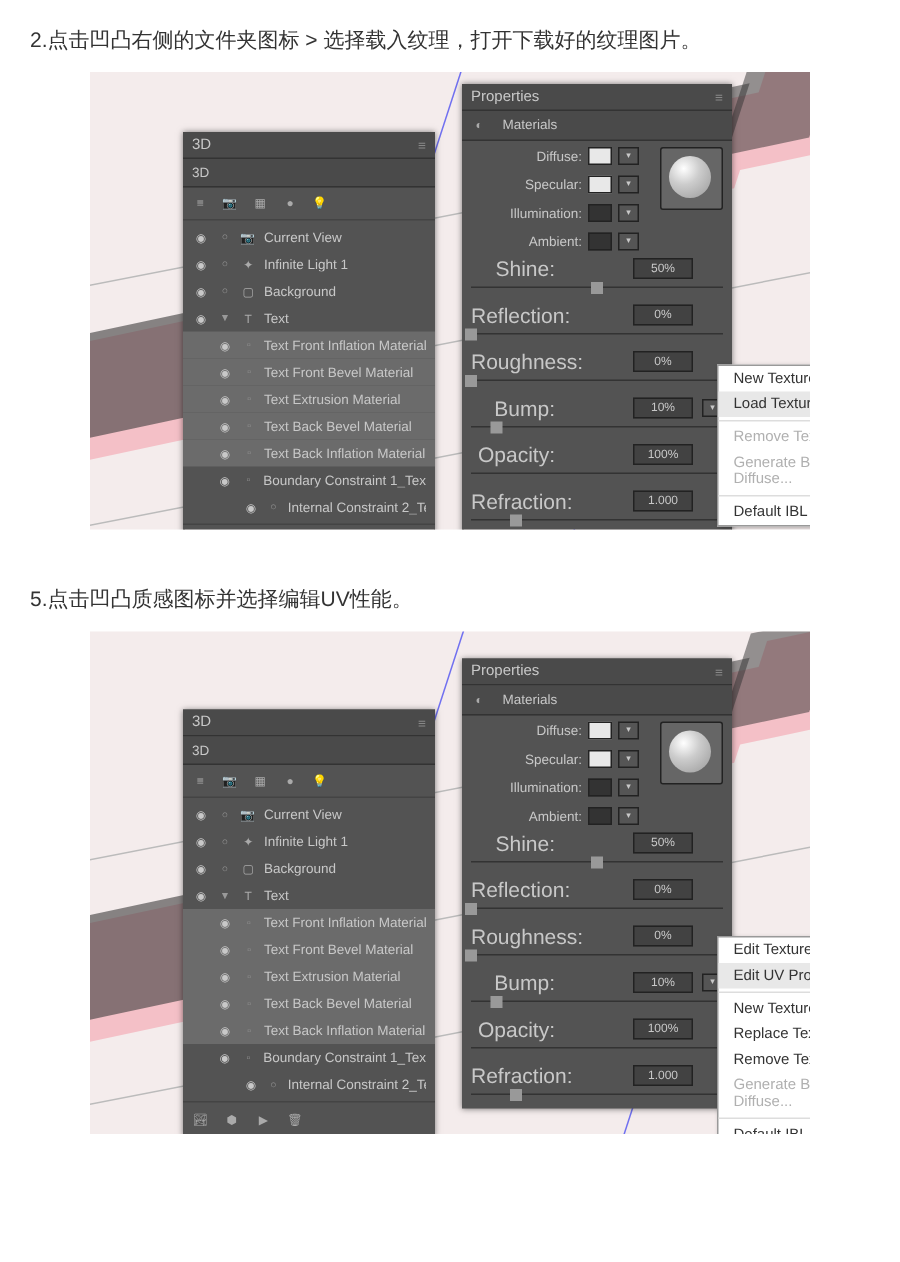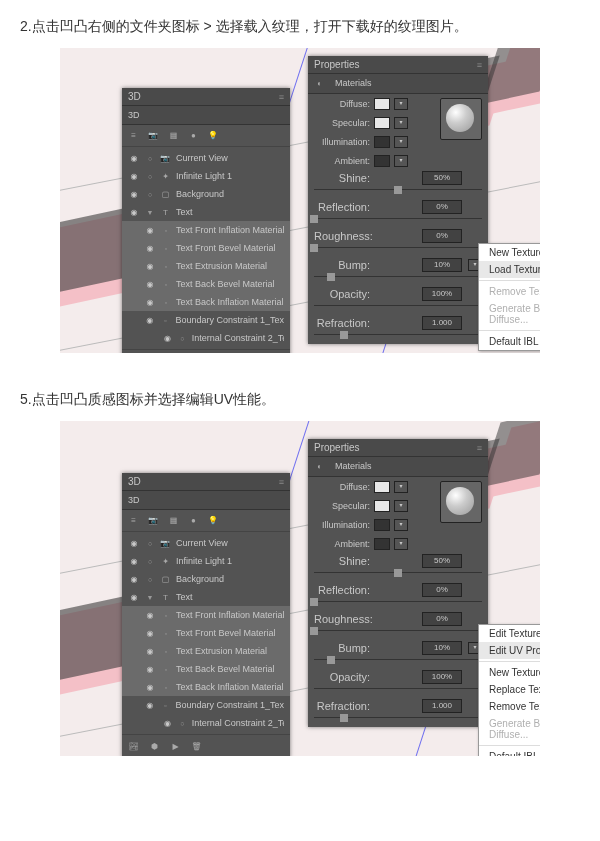--- a/index.html
+++ b/index.html
@@ -14,29 +14,29 @@
 .p-head{background:#4a4a4a;display:flex;align-items:center;justify-content:space-between;padding:3px 6px;font-size:10px;border-bottom:1px solid #333}
 .tabs{background:#4a4a4a;padding:4px 6px;display:flex;gap:10px;border-bottom:1px solid #333;font-size:9px}
 .iconrow{padding:5px 6px;display:flex;gap:9px;align-items:center;border-bottom:1px solid #444}
 .ic{width:11px;height:11px;color:#aaa;display:inline-flex;align-items:center;justify-content:center;font-size:8px}
 .tree{padding:2px 0}
 .tr{display:flex;align-items:center;gap:5px;padding:2px 6px;height:14px}
 .tr.sel{background:#6b6b6b}
 .eye{width:12px;height:12px;display:flex;align-items:center;justify-content:center;font-size:8px}
 .tr .dot{width:10px;height:10px;display:flex;align-items:center;justify-content:center;font-size:7px;color:#999}
 .tr .lbl{font-size:9px;white-space:nowrap;overflow:hidden}
-.prow{display:flex;align-items:center;gap:4px;padding:2px 6px;height:15px}
+.prow{display:flex;align-items:center;gap:4px;padding:2px 24px;height:15px}
 .prow .pl{width:56px;text-align:right;font-size:9px}
 .sw{width:14px;height:10px;background:#333;border:1px solid #222}
 .sw.wh{background:#e8e8e8}
 .thumb{width:40px;height:40px;background:#666;border:1px solid #222;border-radius:2px;position:relative}
 .ball{width:28px;height:28px;border-radius:50%;background:radial-gradient(circle at 35% 30%,#fff 0%,#ccc 40%,#999 100%);position:absolute;top:5px;left:5px}
 .sl-row{padding:1px 6px}
 .sl-top{display:flex;align-items:center;gap:6px}
-.sl-top .nm{width:56px;text-align:right;font-size:11px}
+.sl-top .nm{width:56px;text-align:right;font-size:14px}
 .valbox{width:38px;height:12px;background:#424242;border:1px solid #222;font-size:8px;text-align:center;line-height:12px}
 .track{position:relative;height:4px;margin:3px 0 6px}
 .track .tk{position:absolute;left:0;right:0;top:1px;height:1px;background:#333}
 .track .hndl{position:absolute;width:8px;height:8px;background:#999;top:-2px;transform:translateX(-4px)}
 .fld{width:12px;height:10px;background:#555;border:1px solid #222;display:inline-block;font-size:6px;text-align:center}
 .ctx{position:absolute;background:#fff;border:1px solid #999;font-size:10px;color:#333;box-shadow:1px 1px 3px rgba(0,0,0,.3);min-width:140px}
 .ci{padding:3px 10px}
 .ci.gray{color:#b0b0b0}
 .ci.hi{background:#e8e8e8}
 .csep{height:1px;background:#ddd;margin:2px 0}

